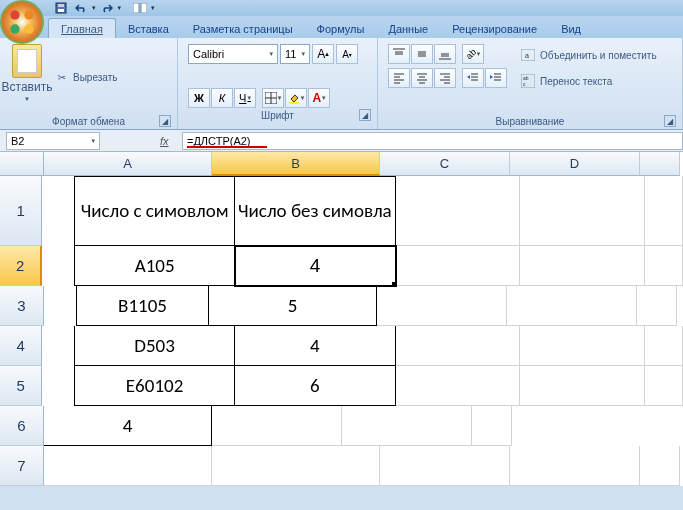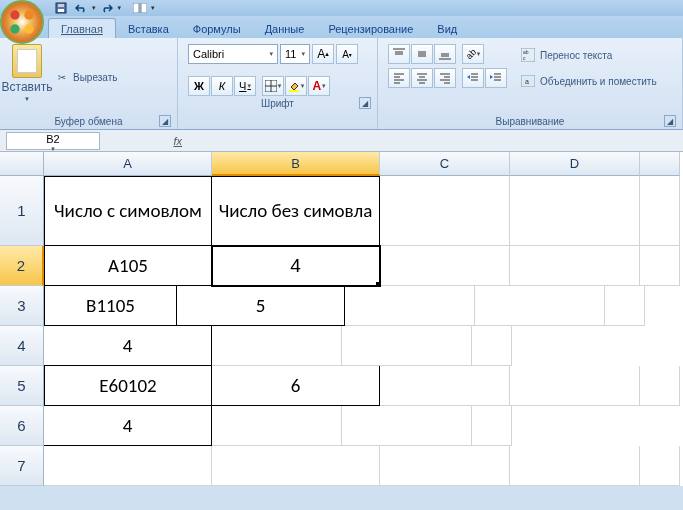--- a/index.html
+++ b/index.html
@@ -36,50 +36,50 @@
 .clip-btn { display:flex; align-items:center; gap:4px; font-size:10px; color:#3b5a82; padding:2px 3px; white-space:nowrap; }
 .clip-icon { width:14px; height:14px; display:inline-flex; align-items:center; justify-content:center; }
 
 .font-top { display:flex; align-items:center; gap:2px; }
 .font-combo { height:20px; border:1px solid #8aa8c8; background:#fff; font-size:11px; padding:0 4px; display:flex; align-items:center; justify-content:space-between; }
 .font-name { width:90px; }
 .font-size { width:30px; }
 .combo-drop { font-size:7px; color:#555; margin-left:4px; }
 .btn-sm { width:22px; height:20px; border:1px solid #a8c0d8; background:linear-gradient(#fdfeff,#e4effa); display:flex; align-items:center; justify-content:center; font-size:11px; }
 .font-mid { display:flex; align-items:center; gap:1px; margin-top:4px; }
-.font-col { display:flex; flex-direction:column; gap:8px; padding:4px 4px 0; }
+.font-col { display:flex; flex-direction:column; gap:20px; padding:4px 4px 0; }
 
 .align-col { display:flex; flex-direction:column; gap:4px; padding:4px 4px 0; }
 .align-row { display:flex; gap:1px; }
 
 .wrap-col { display:flex; flex-direction:column; gap:4px; padding:4px 4px 0; }
 .wrap-btn { display:flex; align-items:center; gap:4px; font-size:10px; color:#3b5a82; padding:2px 4px; white-space:nowrap; border:1px solid transparent;}
 .wrap-icon { width:16px; height:16px; display:flex; align-items:center; justify-content:center;}
 
 
 .fbar { height:22px; background:#e8eef5; border-bottom:1px solid #a8b8c8; display:flex; align-items:center; }
-.name-box { width:94px; height:18px; margin-left:6px; background:#fff; border:1px solid #a8b8c8; display:flex; align-items:center; padding:0 4px; font-size:11px; justify-content:space-between;flex-direction:column;}
+.name-box { width:94px; height:18px; margin-left:6px; background:#fff; border:1px solid #a8b8c8; display:flex; align-items:center; padding:0 4px; font-size:11px; justify-content:space-between;}
 .name-drop{font-size:7px;color:#555;}
-.fx-label { width:22px; text-align:right; font-style:italic; color:#555; font-size:11px; margin-left:60px;text-decoration:underline;}
+.fx-label { width:22px; text-align:left; font-style:italic; color:#555; font-size:11px; margin-left:60px;text-decoration:underline;}
 .formula-input { flex:1; height:18px; background:#fff; border:1px solid #a8b8c8; padding:0 4px; font-size:11px; display:flex; align-items:center; position:relative;}
 .formula-underline { position:absolute; bottom:1px; left:4px; width:80px; height:2px; background:#c00;}
 
 
 .sheet { background:#fff; position:relative; }
 .colhdrs { display:flex; height:24px; }
 .rowhdr-corner { width:44px; background:linear-gradient(#f8fafd,#dde7f2); border-right:1px solid #9eb6ce; border-bottom:1px solid #9eb6ce;}
 .colhdr { background:linear-gradient(#f8fafd,#dde7f2); border-right:1px solid #c0cdda; border-bottom:1px solid #9eb6ce; display:flex; align-items:center; justify-content:center; font-size:13px; color:#1f3a5f; }
 .colhdr.sel { background:linear-gradient(#ffe9a8,#f7c64a); border-bottom:2px solid #e08b00; }
 .row { display:flex; }
 .rowhdr { width:44px; background:linear-gradient(#f8fafd,#dde7f2); border-right:1px solid #9eb6ce; border-bottom:1px solid #c0cdda; display:flex; align-items:center; justify-content:center; font-size:15px; color:#1f3a5f; }
 .rowhdr.sel { background:linear-gradient(#ffe9a8,#f7c64a); border-right:2px solid #e08b00;}
 .cell { border-right:1px solid #d4d4d4; border-bottom:1px solid #d4d4d4; display:flex; align-items:center; justify-content:center; font-size:19px; font-family: Calibri, Arial, sans-serif; color:#000; background:#fff; position:relative; overflow:hidden;}
 .cell.bt { border-top:1px solid #000 !important;}
 .cell.bb { border-bottom:1px solid #000 !important;}
-.cell.bl { border-left:1px solid #000 !important;}
+.cell.bl { border-left:1px solid #000 !important;margin-left:32px;}
 .cell.br { border-right:1px solid #000 !important;}
 .row1 .cell { line-height:1.1; text-align:center; }
 .active-cell { outline:2px solid #000; outline-offset:-1px; z-index:2;}
 .active-handle { position:absolute; right:-3px; bottom:-3px; width:6px; height:6px; background:#000; }
 </style>
 </head>
 <body>
 
 <div class="titlebar">
   <div class="office-btn">
@@ -117,20 +117,21 @@
           <rect x="8" y="0" width="6" height="10" fill="#fff" stroke="#789"></rect>
         </svg>
       </div>
     <span class="qat-drop">▾</span>
   </div>
 </div>
 
 <div class="tabs">
   <div class="tab active">Главная</div>
   <div class="tab">Вставка</div>
+  <div class="tab">Разметка страницы</div>
   <div class="tab">Формулы</div>
   <div class="tab">Данные</div>
   <div class="tab">Рецензирование</div>
   <div class="tab">Вид</div>
 </div>
 
 <div class="ribbon">
 
   <div class="group" style="width:178px">
     <div class="group-body">
@@ -139,21 +140,21 @@
         <div class="paste-label">Вставить</div>
         <div class="paste-drop">▼</div>
       </div>
       <div class="clip-btns">
         <div class="clip-btn">
             <span class="clip-icon">✂</span>
             <span>Вырезать</span>
           </div>
       </div>
     </div>
-    <div class="group-label"><span>Буфер обмена</span><span class="dlg">◢</span></div>
+    <div class="group-label"><span>Формат обмена</span><span class="dlg">◢</span></div>
   </div>
 
   <div class="group" style="width:200px">
     <div class="font-col">
       <div class="font-top">
         <div class="font-combo font-name">
             <span>Calibri</span>
             <span class="combo-drop">▾</span>
           </div>
         <div class="font-combo font-size">
@@ -266,49 +267,53 @@
                 <line x1="4" y1="5" x2="11" y2="5" stroke="#333"></line>
                 <line x1="4" y1="8" x2="11" y2="8" stroke="#333"></line>
                 <path d="M0 3 L3 5 L0 7 Z" fill="#36c"></path>
               </svg>
             </div>
         </div>
       </div>
       <div class="wrap-col">
         <div class="wrap-btn">
             <span class="wrap-icon">
+              <svg width="14" height="12">
+                <rect x="0" y="0" width="14" height="12" fill="none" stroke="#7a9"></rect>
+                <text x="4" y="9" font-size="7" fill="#333">a</text>
+              </svg>
+            </span>
+            <span>Объединить и поместить</span>
+          </div>
+        <div class="wrap-btn">
+            <span class="wrap-icon">
               <svg width="14" height="14">
                 <rect x="0" y="0" width="14" height="14" fill="none" stroke="#7a9"></rect>
                 <text x="2" y="6" font-size="5" fill="#333">ab</text>
                 <text x="2" y="12" font-size="5" fill="#333">c</text>
               </svg>
             </span>
             <span>Перенос текста</span>
-          </div>
-        <div class="wrap-btn">
-            <span class="wrap-icon">
-              <svg width="14" height="12">
-                <rect x="0" y="0" width="14" height="12" fill="none" stroke="#7a9"></rect>
-                <text x="4" y="9" font-size="7" fill="#333">a</text>
-              </svg>
-            </span>
-            <span>Объединить и поместить</span>
           </div>
       </div>
     </div>
     <div class="group-label"><span>Выравнивание</span><span class="dlg">◢</span></div>
   </div>
 </div>
 
 <div class="fbar">
   <div class="name-box">
       <span>B2</span>
       <span class="name-drop">▾</span>
     </div>
   <div class="fx-label">fx</div>
+  <div class="formula-input">
+    <span>=ДЛСТР(A2)</span>
+    <div class="formula-underline"></div>
+  </div>
 </div>
 
 <div class="sheet">
   <div class="colhdrs">
     <div class="rowhdr-corner"></div>
     <div class="colhdr" style="width:168px">A</div>
     <div class="colhdr sel" style="width:168px">B</div>
     <div class="colhdr" style="width:130px">C</div>
     <div class="colhdr" style="width:130px">D</div>
     <div class="colhdr" style="width:40px"></div>
@@ -336,20 +341,21 @@
   <div class="row" style="height:40px">
     <div class="rowhdr">3</div>
     <div class="cell bl br bb" style="width:133px">B1105</div>
     <div class="cell br bb" style="width:168px">5</div>
     <div class="cell" style="width:130px"></div>
     <div class="cell" style="width:130px"></div>
     <div class="cell" style="width:40px"></div>
   </div>
   <div class="row" style="height:40px">
     <div class="rowhdr">4</div>
+    <div class="cell bl br bb" style="width:168px">D503</div>
     <div class="cell br bb" style="width:168px">4</div>
     <div class="cell" style="width:130px"></div>
     <div class="cell" style="width:130px"></div>
     <div class="cell" style="width:40px"></div>
   </div>
   <div class="row" style="height:40px">
     <div class="rowhdr">5</div>
     <div class="cell bl br bb" style="width:168px">E60102</div>
     <div class="cell br bb" style="width:168px">6</div>
     <div class="cell" style="width:130px"></div>

